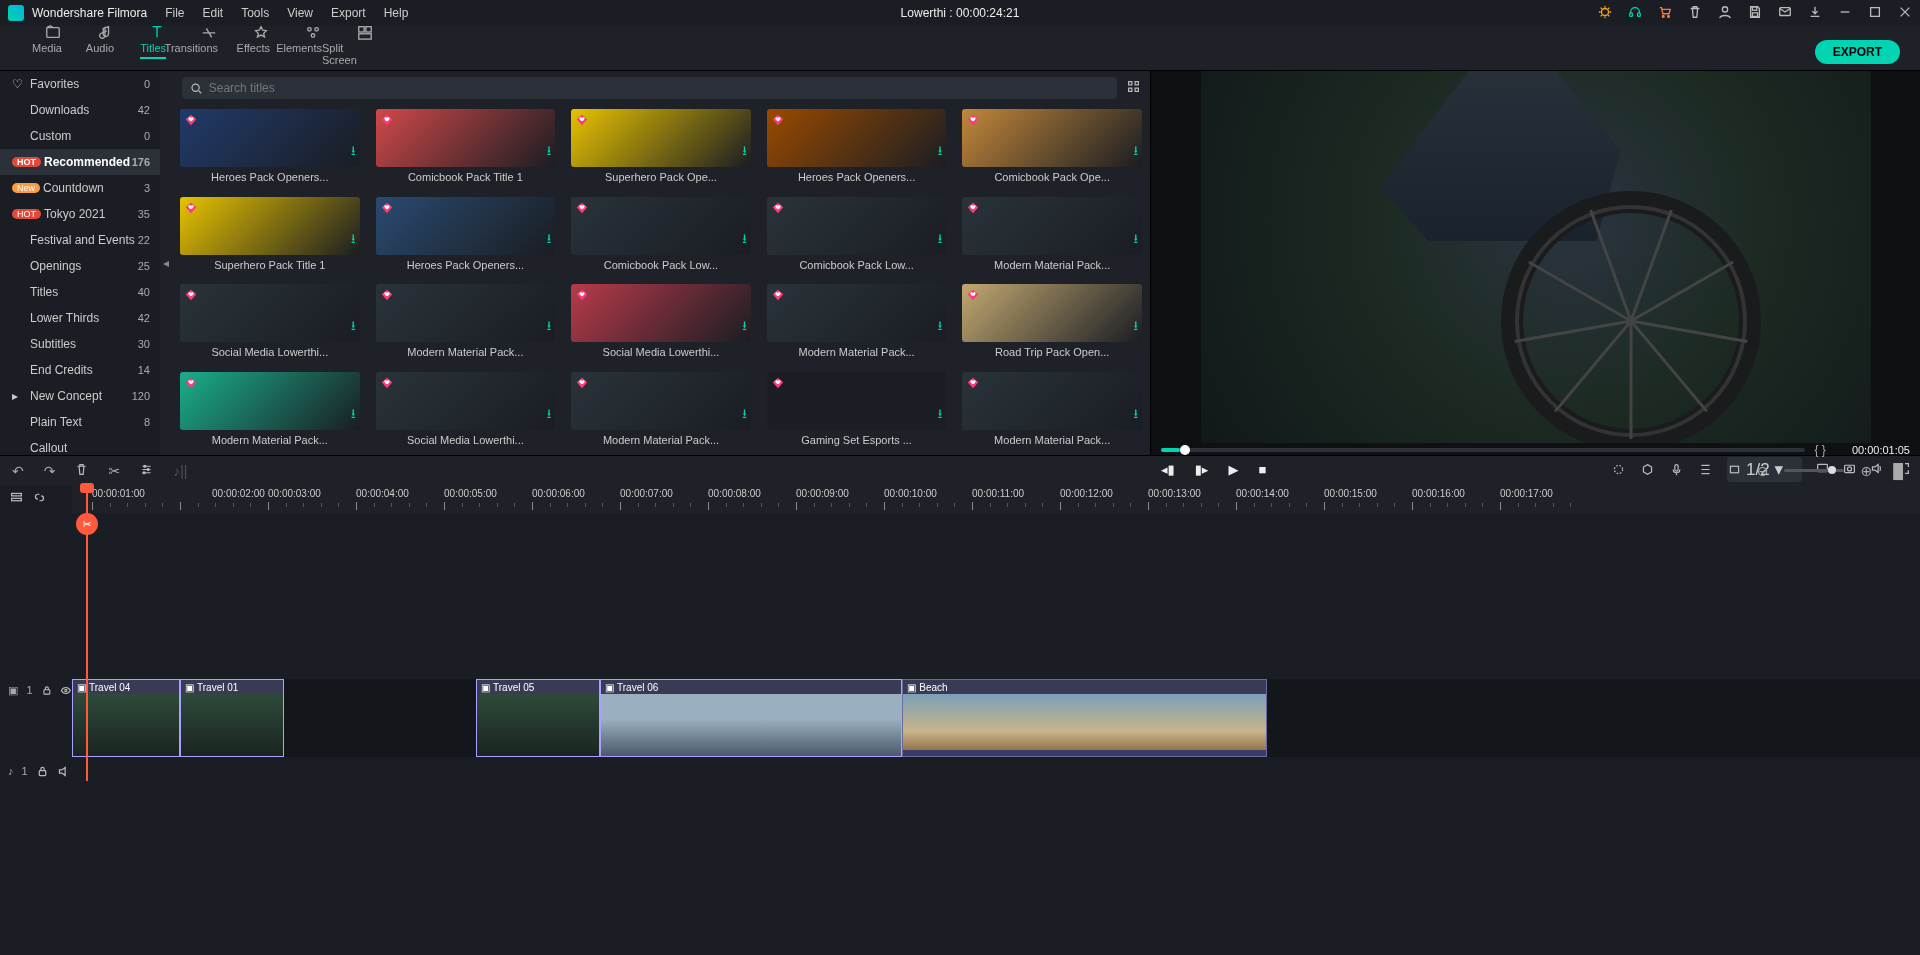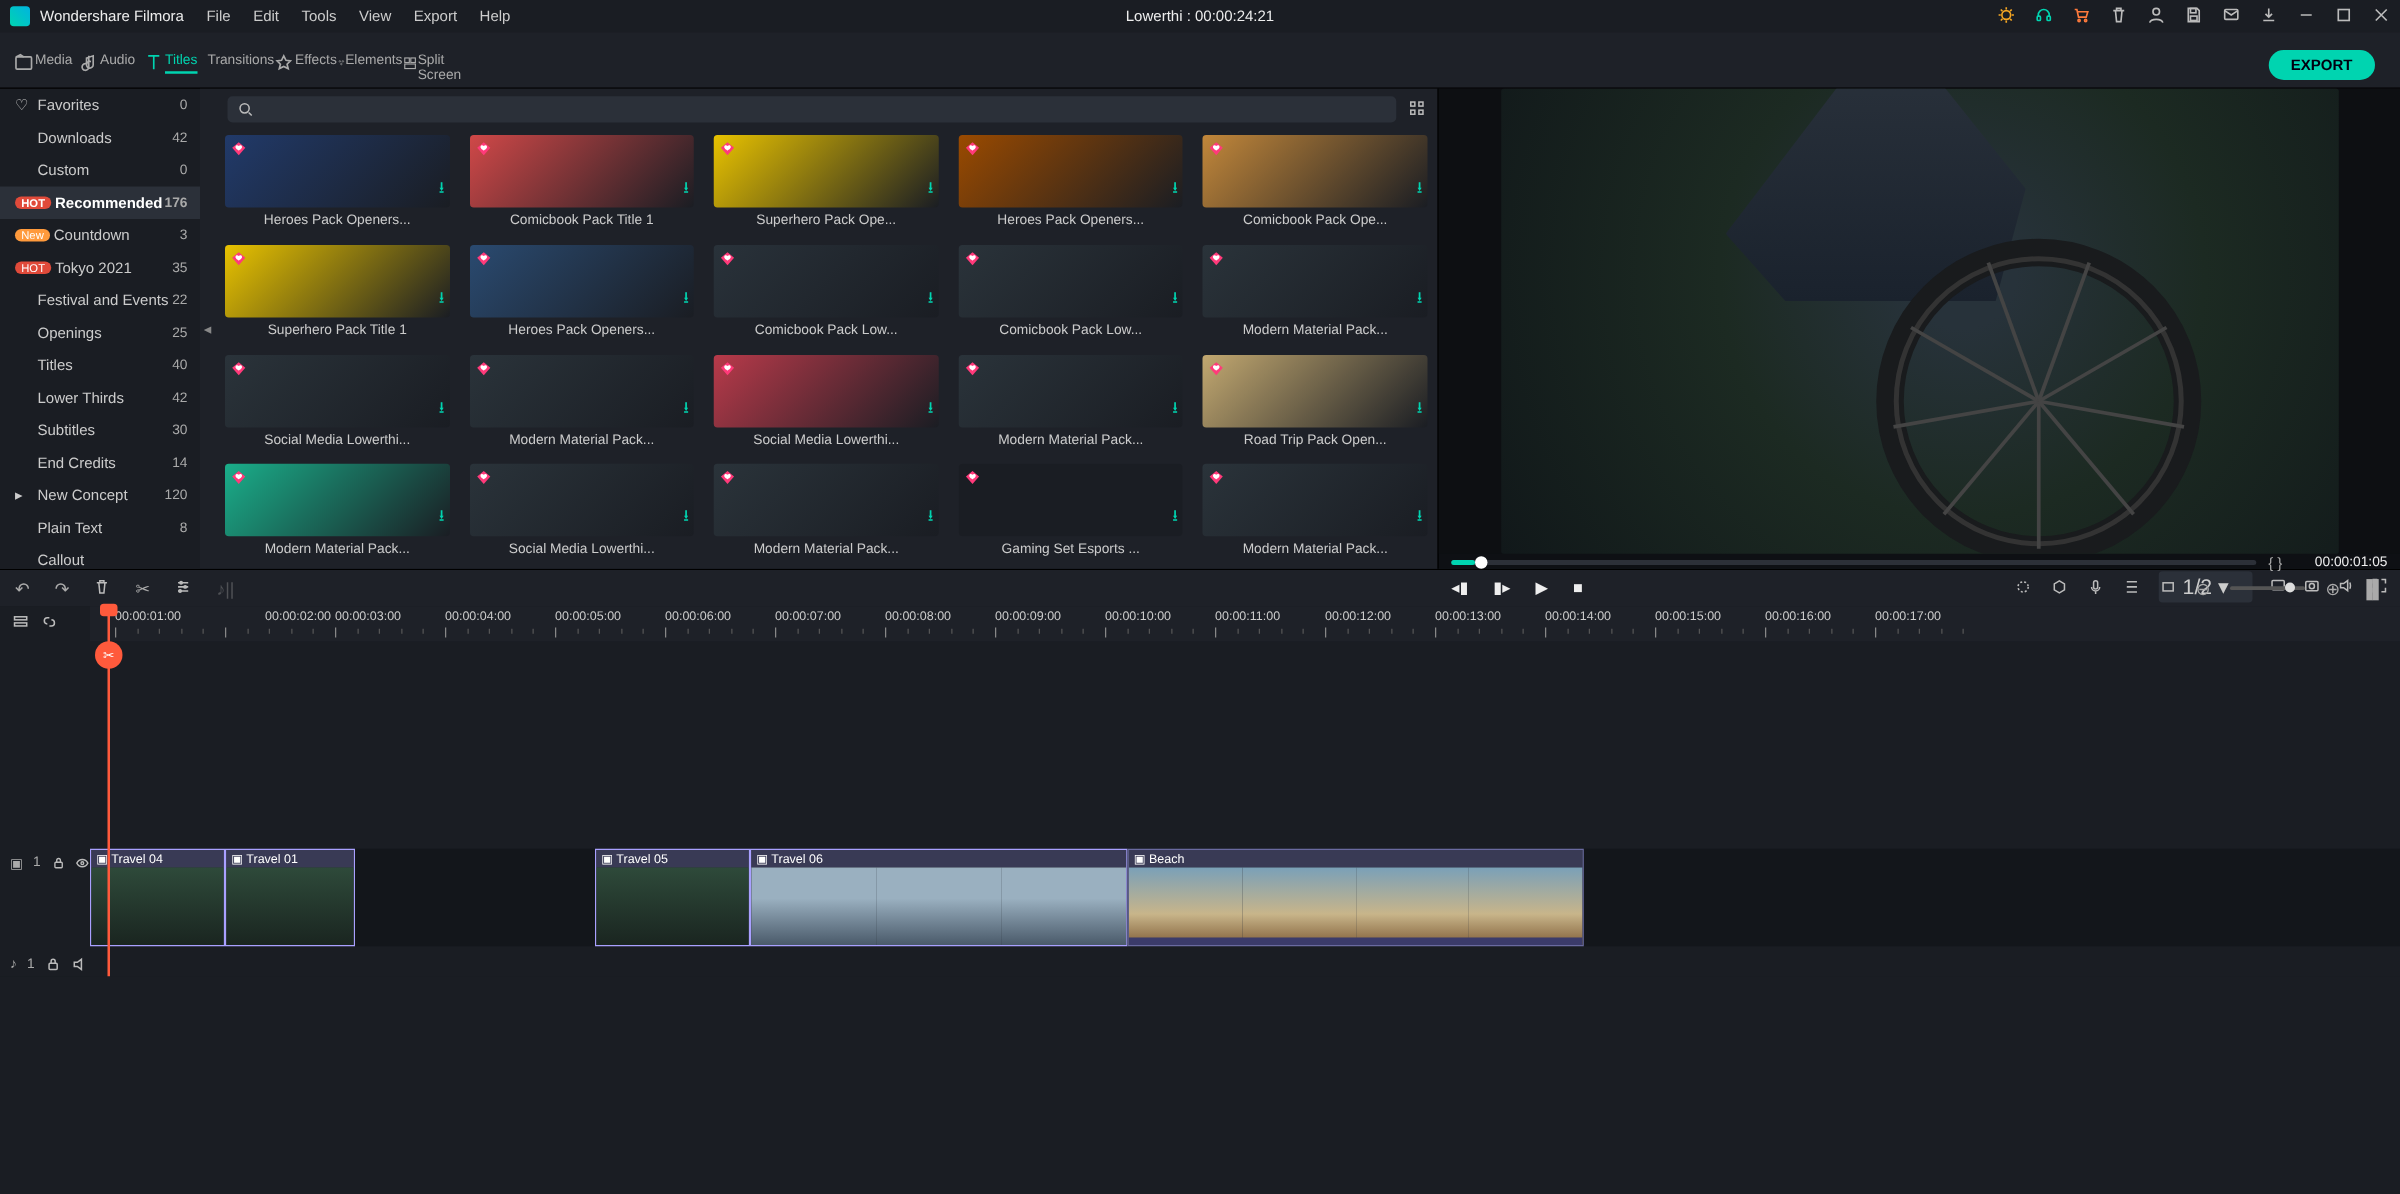--- a/index.html
+++ b/index.html
@@ -13,21 +13,21 @@
 .titlebar .project-title { position: absolute; left: 50%; transform: translateX(-50%); color: #eee; }
 .titlebar .right-icons { margin-left: auto; display: flex; align-items: center; gap: 16px; }
 .titlebar .right-icons span { color: #ccc; cursor: pointer; font-size: 14px; }
 .ticon { width:14px; height:14px; stroke:#bbb; fill:none; stroke-width:1.5;}
 .ticon.accent{stroke:#f5a623;}
 .ticon.teal{stroke:#00d4b0;}
 .ticon.orange{stroke:#ff7a3c;}
 
 
 .toolbar { height: 45px; background: #1e2128; display: flex; align-items: flex-end; padding: 0 10px; border-bottom: 1px solid #000;}
-.tool-tab { display: flex; flex-direction: row; align-items: flex-start; width: 52px; cursor: pointer; color: #aaa; padding-bottom: 4px;}
+.tool-tab { display: flex; flex-direction: column; align-items: flex-end; width: 52px; cursor: pointer; color: #aaa; padding-bottom: 4px;}
 .tool-tab svg{width:18px;height:16px;stroke:#aaa;fill:none;stroke-width:1.5;margin-bottom:2px;}
 .tool-tab.active{ color:#00d4b0;}
 .tool-tab.active svg{stroke:#00d4b0;}
 .tool-tab.active .lbl{border-bottom:2px solid #00d4b0; padding-bottom:3px;}
 .tool-tab .lbl{font-size:11px;}
 .export-btn { margin-left: auto; margin-right: 10px; margin-bottom:6px; background: #00d4b0; color: #001; font-weight: 700; border: none; border-radius: 14px; padding: 5px 18px; font-size: 12px; cursor: pointer; }
 
 
 .main { display: flex; height: 384px; }
 .sidebar { width: 160px; background: #1a1d23; overflow-y: auto; }
@@ -297,20 +297,21 @@
       </div>
     </div>
   <div class="collapse-handle">◂</div>
   <div class="browser">
     <div class="browser-head">
       <div class="search-wrap">
         <svg class="sicon" viewBox="0 0 16 16">
             <circle cx="7" cy="7" r="4.5"></circle>
             <path d="M11 11l3 3"></path>
           </svg>
+        <input type="text" placeholder="Search titles" style="">
       </div>
       <span class="grid-toggle"><svg class="sicon" viewBox="0 0 16 16">
             <rect x="2" y="2" width="4" height="4"></rect>
             <rect x="10" y="2" width="4" height="4"></rect>
             <rect x="2" y="10" width="4" height="4"></rect>
             <rect x="10" y="10" width="4" height="4"></rect>
           </svg></span>
     </div>
     <div class="thumb-grid" id="thumb-host">
         <div class="thumb-card">

